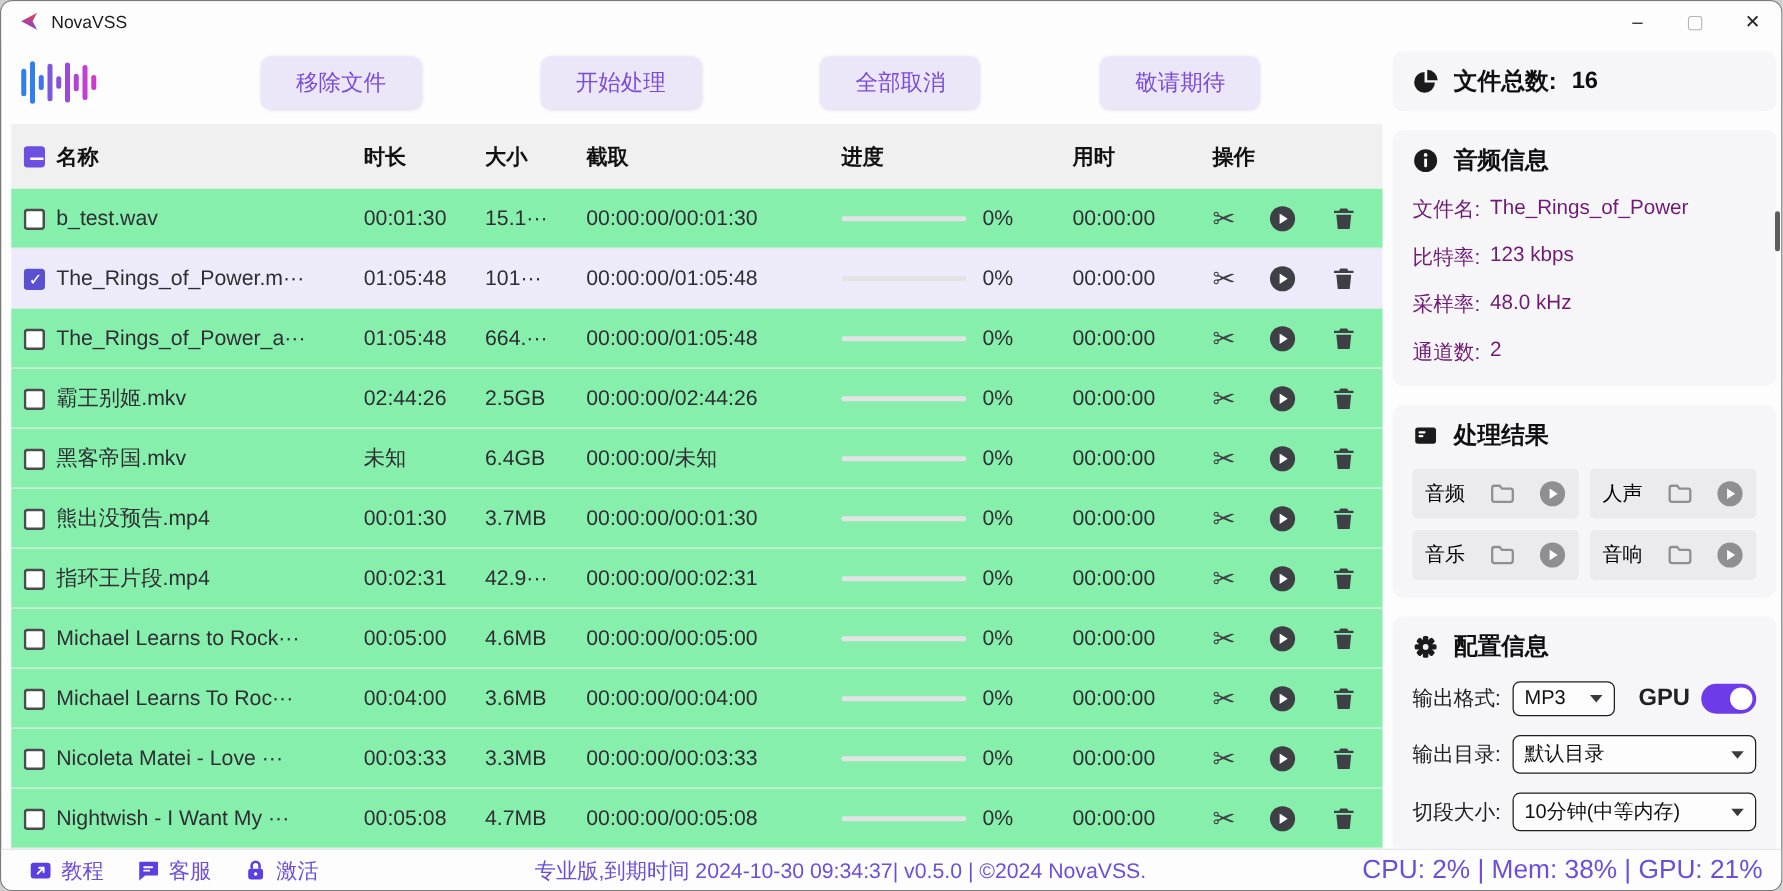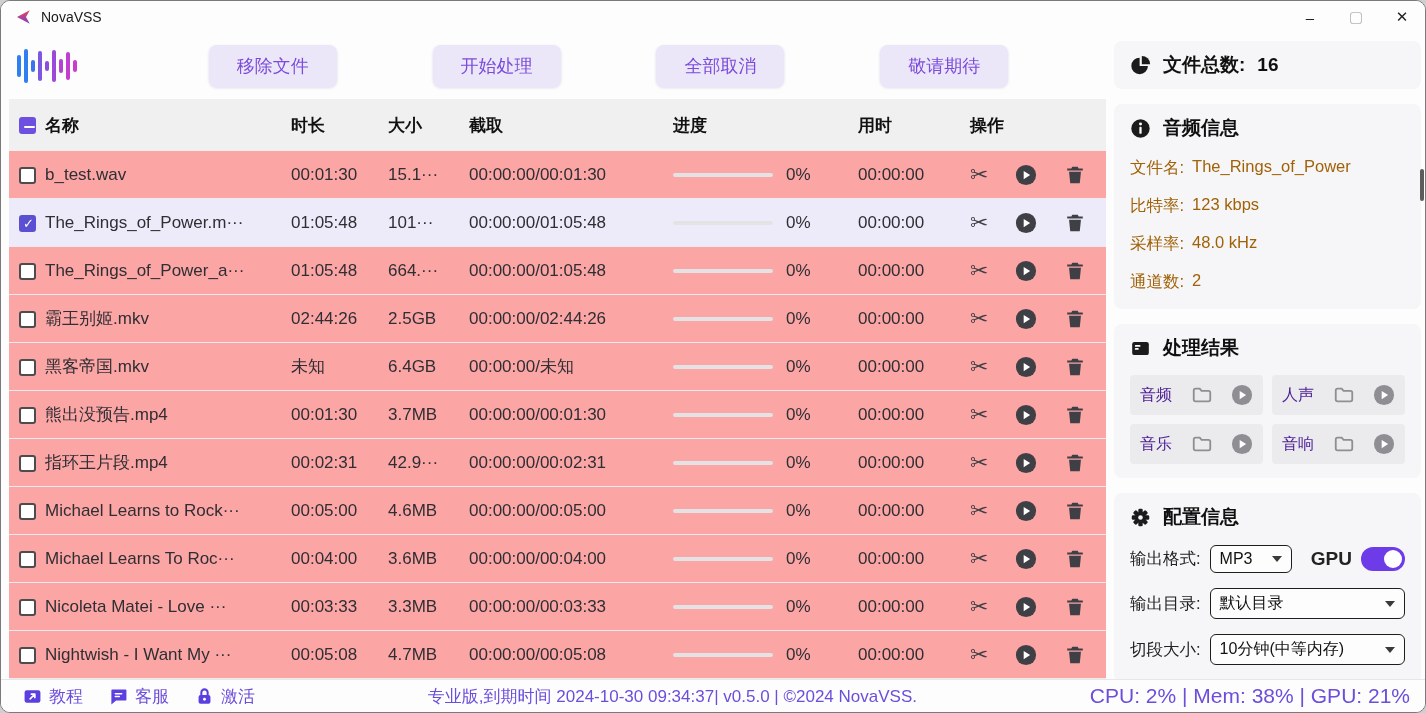--- a/index.html
+++ b/index.html
@@ -25,21 +25,21 @@
   
   .toolbar{position:absolute;top:32px;left:0;width:1113px;height:66px;display:flex;align-items:center;}
   .wave-logo{display:flex;align-items:center;gap:3px;height:44px;margin-left:16px;width:96px;}
   .wave-logo i{display:block;width:4px;border-radius:2px;}
   .toolbar-buttons{flex:1;display:flex;justify-content:space-evenly;align-items:center;padding-right:10px;}
   .tb-btn{border:none;background:var(--accent-light);color:var(--accent);font-size:18px;padding:9px 28px;border-radius:8px;box-shadow:0 1px 3px rgba(90,60,160,.18);cursor:pointer;}
 
   
   .main-table{position:absolute;left:8px;top:98px;width:1097px;}
   .thead{display:grid;grid-template-columns:26px 246px 97px 81px 204px 185px 100px 1fr;align-items:center;height:52px;background:#f0f0f1;padding-left:10px;font-size:17px;font-weight:700;color:#111;}
-  .trow{display:grid;grid-template-columns:26px 246px 97px 81px 204px 185px 100px 1fr;align-items:center;height:48px;background:#fca5a5;border-bottom:1px solid #ececee;padding-left:10px;font-size:17px;color:#2e2e33;}
+  .trow{display:grid;grid-template-columns:26px 246px 97px 81px 204px 185px 100px 1fr;align-items:center;height:48px;background:#86efac;border-bottom:1px solid #ececee;padding-left:10px;font-size:17px;color:#2e2e33;}
   .trow.selected{background:var(--selected-row);}
   .cell{overflow:hidden;white-space:nowrap;}
   .c-name{padding-right:8px;}
   .checkbox{display:inline-block;width:17px;height:17px;border:2px solid #4c4c50;border-radius:3px;background:#fff;position:relative;cursor:pointer;vertical-align:middle;}
   .checkbox.checked{background:var(--checkbox);border-color:var(--checkbox);}
   .checkbox.checked::after{content:"✓";position:absolute;left:2px;top:-1px;color:#fff;font-size:13px;font-weight:700;}
   .checkbox.ind{background:#6d50e0;border-color:#6d50e0;}
   .checkbox.ind::after{content:"";position:absolute;left:3px;top:6.5px;width:11px;height:2.6px;background:#fff;border-radius:1px;}
   .c-prog{display:flex;align-items:center;gap:13px;}
   .pbar{width:100px;height:4px;border-radius:2px;background:#e3e3e6;overflow:hidden;}
@@ -48,23 +48,23 @@
   .icon-scissors{font-size:22px;color:var(--icon-dark);cursor:pointer;line-height:1;}
   .icon-play,.icon-trash{width:22px;height:22px;color:var(--icon-dark);cursor:pointer;}
   .icon-play svg,.icon-trash svg{width:100%;height:100%;display:block;}
 
   
   .sidebar{position:absolute;left:1113px;top:40px;width:307px;display:flex;flex-direction:column;gap:15px;}
   .panel{background:#f6f6f8;border-radius:8px;padding:11px 16px;}
   .panel-head{display:flex;align-items:center;gap:12px;font-size:19px;font-weight:700;color:#101010;}
   .panel-head .hicon{width:21px;height:21px;color:#1b1b1b;flex:none;}
   .panel-head .hicon svg{width:100%;height:100%;display:block;}
-  .kv{display:flex;gap:8px;font-size:16.5px;color:#a16207;margin-top:16px;white-space:nowrap;}
+  .kv{display:flex;gap:8px;font-size:16.5px;color:#701a75;margin-top:16px;white-space:nowrap;}
   .results-grid{display:grid;grid-template-columns:1fr 1fr;gap:9px;margin-top:14px;}
-  .result-cell{display:flex;align-items:center;justify-content:space-between;background:#ebebee;border-radius:4px;height:40px;padding:0 10px;font-size:16px;color:#4c1d95;}
+  .result-cell{display:flex;align-items:center;justify-content:space-between;background:#ebebee;border-radius:4px;height:40px;padding:0 10px;font-size:16px;color:#000000;}
   .ricon{width:22px;height:22px;color:#8f8f93;cursor:pointer;}
   .ricon svg{width:100%;height:100%;display:block;}
   .cfg-row{display:flex;align-items:center;gap:9px;margin-top:15px;font-size:16.5px;color:#222;white-space:nowrap;}
   .select{display:flex;align-items:center;justify-content:space-between;border:1.6px solid #1e1e1e;border-radius:6px;background:#fdfdfd;padding:4px 9px;font-size:16px;color:#111;cursor:pointer;}
   .caret{width:0;height:0;border-left:5px solid transparent;border-right:5px solid transparent;border-top:6px solid #3a3a3a;margin-left:10px;flex:none;}
   .toggle{width:44px;height:24px;border-radius:12px;background:#6d3ce8;position:relative;cursor:pointer;flex:none;}
   .toggle::after{content:"";position:absolute;right:3px;top:3px;width:18px;height:18px;border-radius:50%;background:#fff;}
 
   
   .statusbar{position:absolute;left:0;right:0;bottom:0;height:33px;border-top:1px solid #e7e7ea;background:#fdfdfd;display:flex;align-items:center;color:var(--status-text);}

